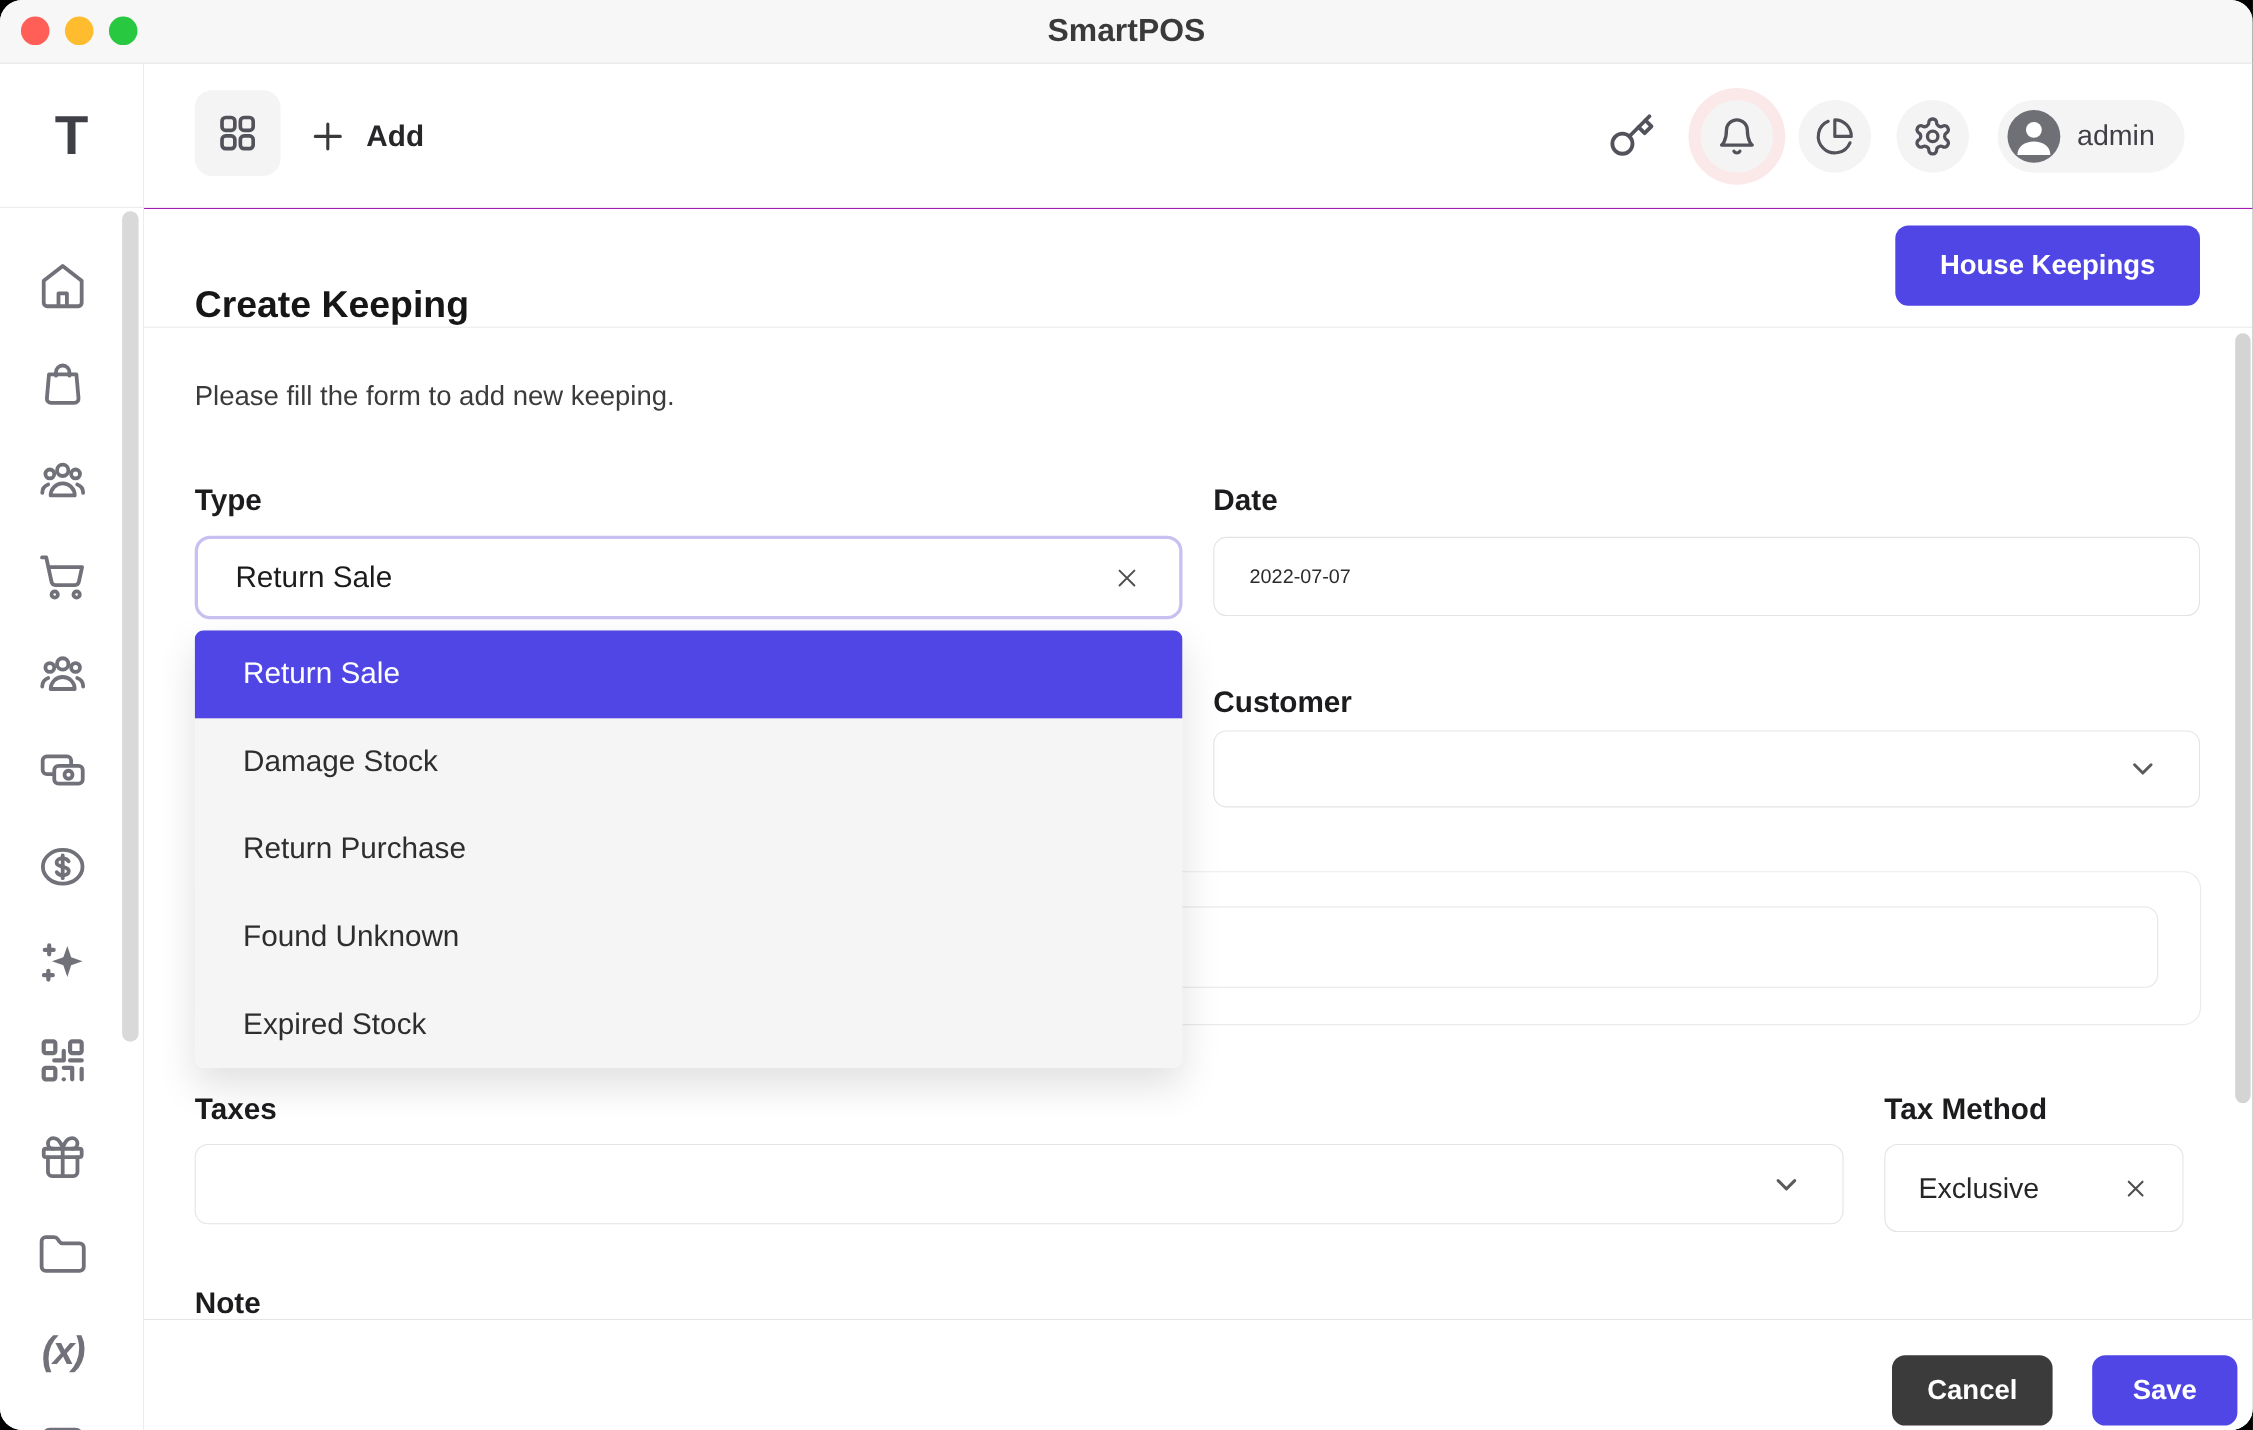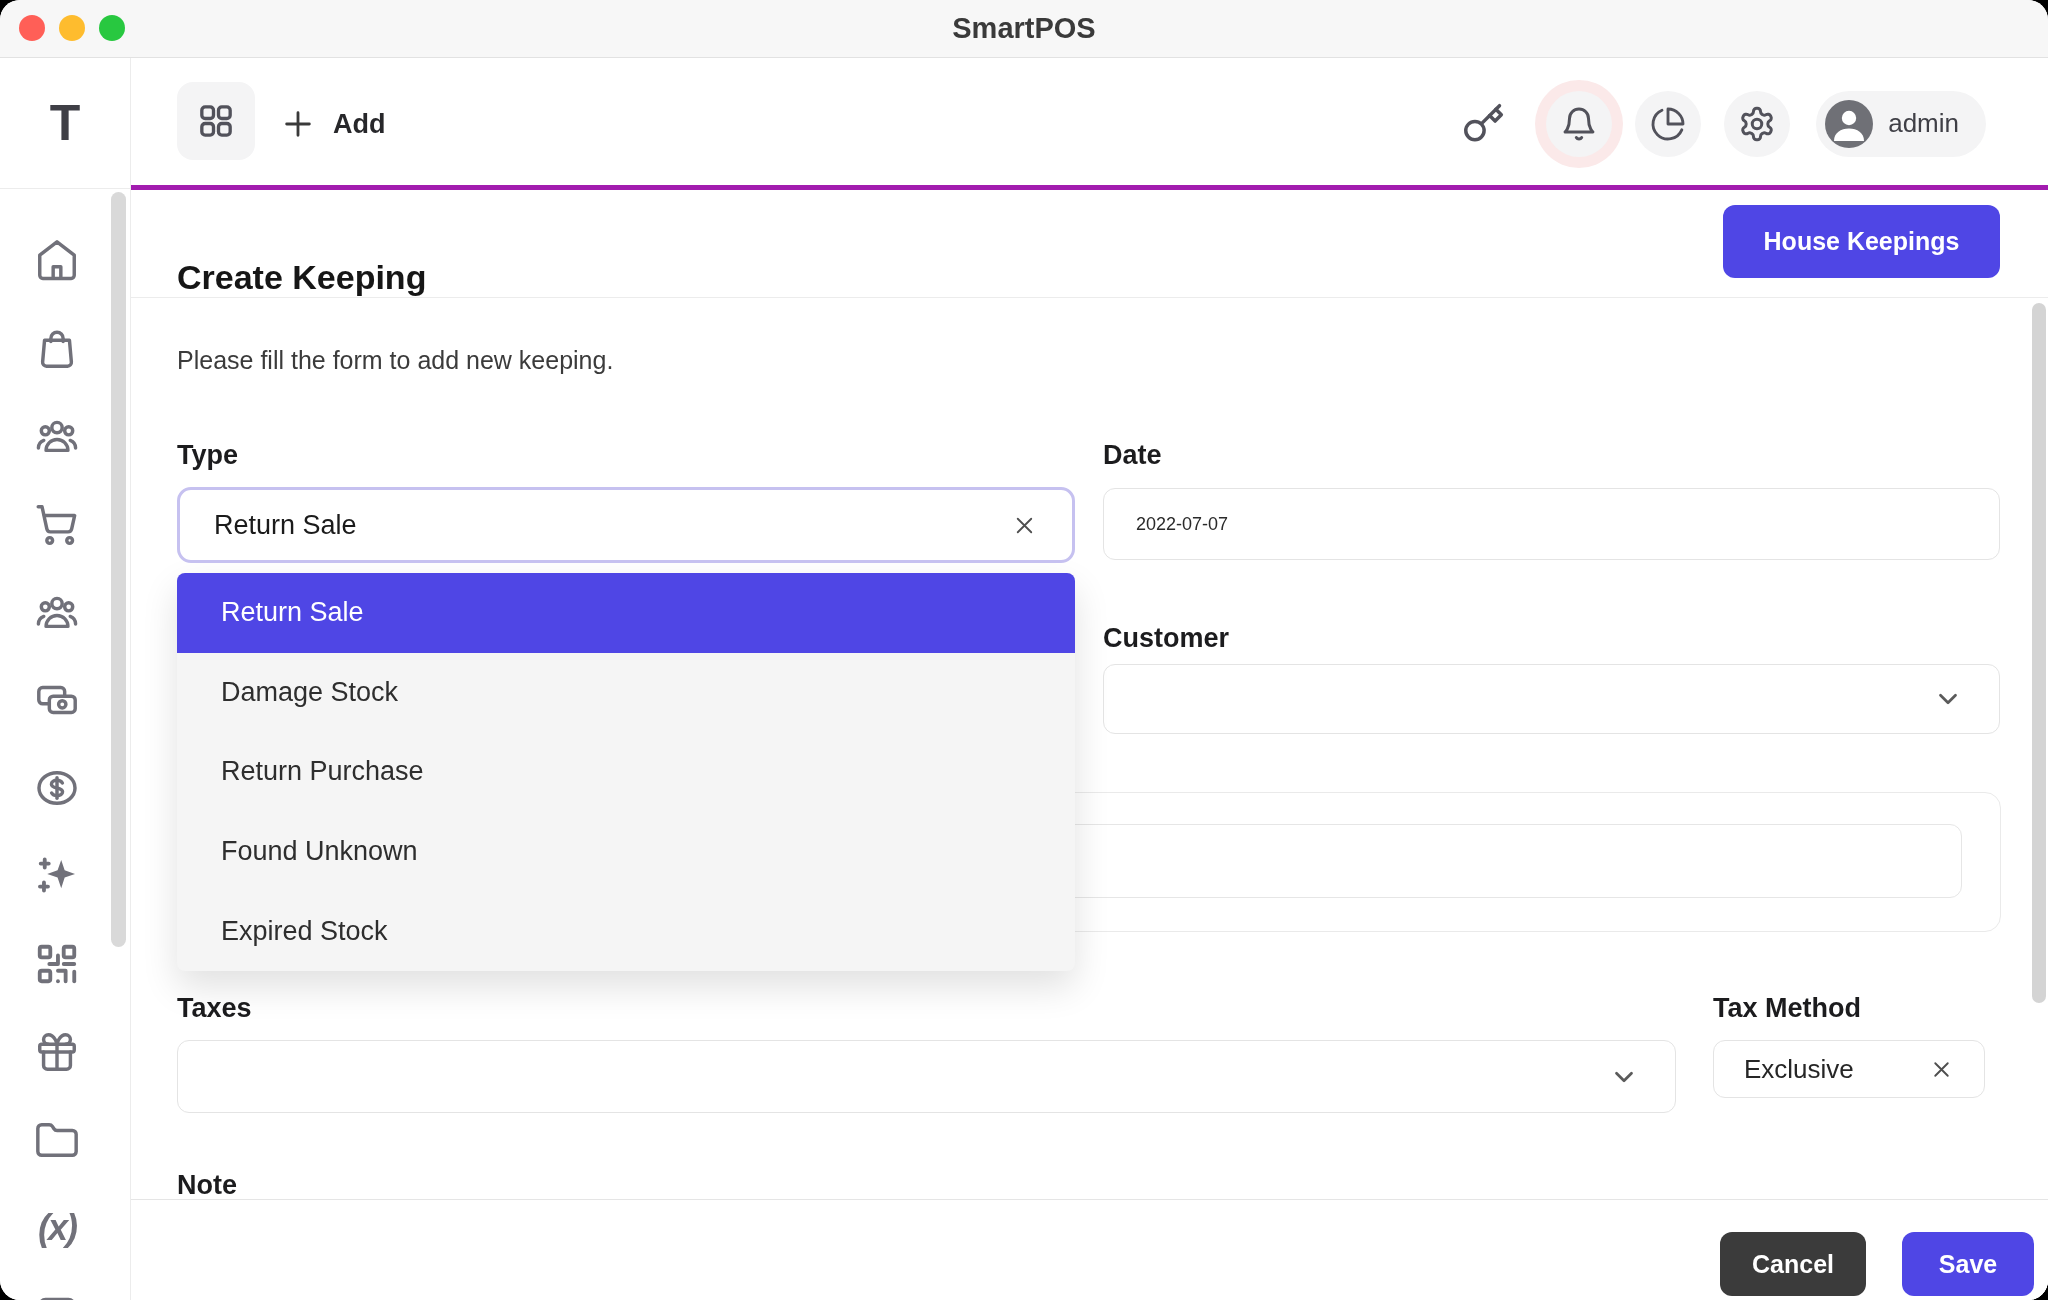--- a/index.html
+++ b/index.html
@@ -18,21 +18,21 @@
   .sidebar { position:absolute; top:58px; left:0; bottom:0; width:131px; background:#fff; border-right:1px solid #ececec; overflow:hidden; }
   .logo { position:absolute; top:0; left:0; width:130px; height:131px; border-bottom:1px solid #ececec;
           display:flex; align-items:center; justify-content:center; font-size:50px; font-weight:700; color:#3f3f46; }
   .side-icon { position:absolute; left:34px; width:46px; height:46px; display:flex; align-items:center; justify-content:center; color:#71717a; }
   .side-icon svg { width:46px; height:46px; }
   .fx-text { font-size:36px; font-weight:700; font-style:italic; color:#71717a; letter-spacing:-2px; }
   .side-scrollbar { position:absolute; right:4px; top:134px; width:15px; height:755px; background:#d9d9d9; border-radius:8px; }
 
   
   .main { position:absolute; top:58px; left:131px; right:0; bottom:0; background:#fff; }
-  .header { position:absolute; top:0; left:0; right:0; height:132px; border-bottom:5px solid #a21caf; }
+  .header { position:absolute; top:0; left:0; right:0; height:132px; border-bottom:1px solid #a21caf; }
   .grid-btn { position:absolute; left:46px; top:24px; width:78px; height:78px; border-radius:16px; background:#f4f4f5;
               display:flex; align-items:center; justify-content:center; color:#52525b; cursor:pointer; }
   .add-btn { position:absolute; left:150px; top:40px; height:52px; display:flex; align-items:center; gap:18px;
              font-size:27px; font-weight:600; color:#27272a; cursor:pointer; }
   .header-right { position:absolute; right:62px; top:0; height:131px; display:flex; align-items:center; }
   .icon-plain { color:#52525b; margin-right:30px; cursor:pointer; display:flex; }
   .bubble-pink { width:88px; height:88px; border-radius:50%; background:#fbe9e9; display:flex; align-items:center; justify-content:center; margin-right:12px; cursor:pointer; }
   .bubble { width:66px; height:66px; border-radius:50%; background:#f4f4f5; display:flex; align-items:center; justify-content:center; color:#52525b; }
   .bubble.mr1 { margin-right:23px; cursor:pointer; }
   .bubble.mr2 { margin-right:26px; cursor:pointer; }
@@ -66,21 +66,21 @@
   .dd-item.dd-selected { background:#4f46e5; color:#fff; }
 
   .customer-select { left:972px; top:474px; width:897px; height:70px; padding:0 36px; cursor:pointer; }
   .chev { margin-left:auto; display:flex; color:#5b5b5b; }
 
   .product-card { position:absolute; left:46px; top:602px; width:1824px; height:140px;
                   border:1px solid #eaeaea; border-radius:16px; background:#fff; z-index:1; }
   .product-input { position:absolute; left:28px; top:31px; right:38px; height:74px; border:1px solid #e6e6e6; border-radius:12px; background:#fff; }
 
   .taxes-select { left:46px; top:850px; width:1499px; height:73px; padding:0 36px; cursor:pointer; }
-  .taxmethod-box { left:1582px; top:850px; width:272px; height:58px; padding:0 30px; }
+  .taxmethod-box { left:1582px; top:850px; width:272px; height:80px; padding:0 30px; }
   .taxmethod-box .val { font-size:26px; color:#262626; }
 
   .note-label { top:980px; left:46px; }
 
   .footer { position:absolute; left:0; right:0; bottom:0; height:101px; background:#fff; border-top:1px solid #e5e5e5; z-index:8; }
   .btn { position:absolute; top:32px; height:64px; border-radius:12px; color:#fff; font-size:25px; font-weight:600;
          display:flex; align-items:center; justify-content:center; cursor:pointer; border:none; }
   .cancel-btn { right:182px; width:146px; background:#3b3b3b; }
   .save-btn { right:14px; width:132px; background:#4f46e5; }
 

